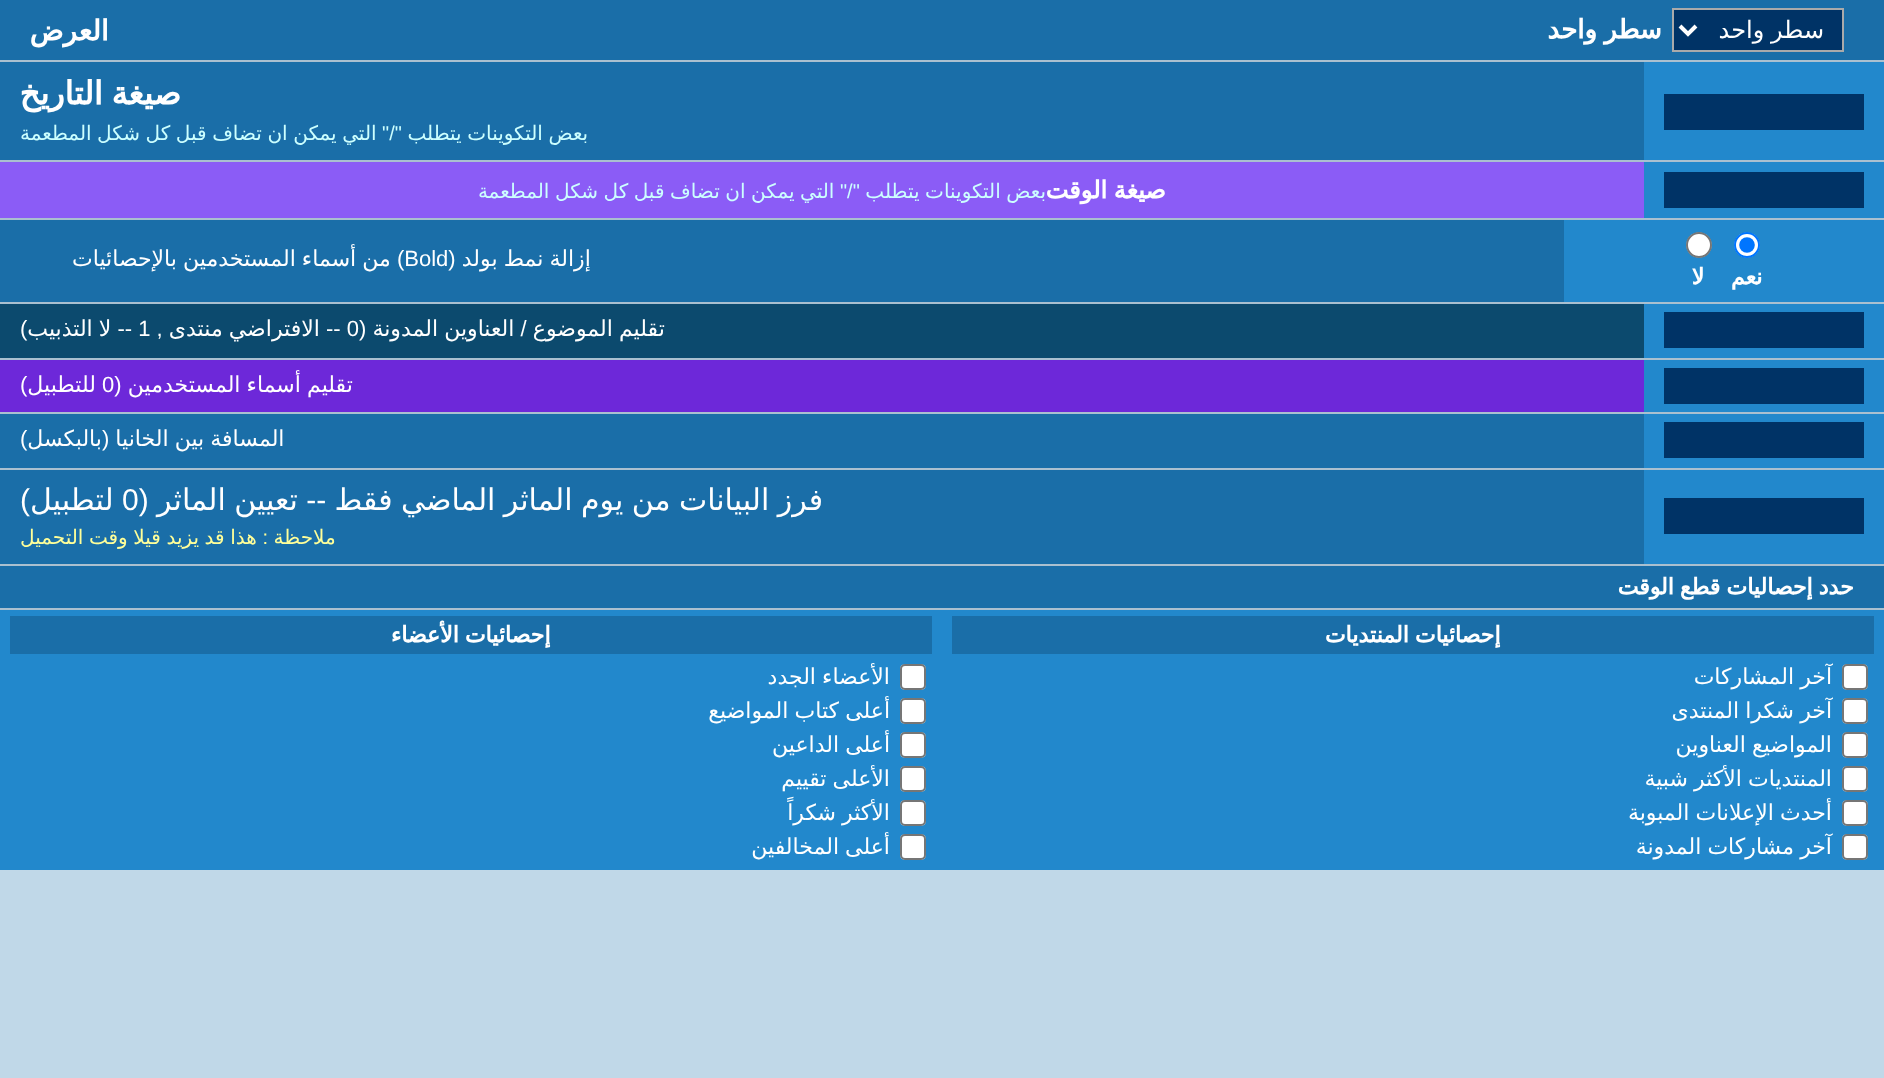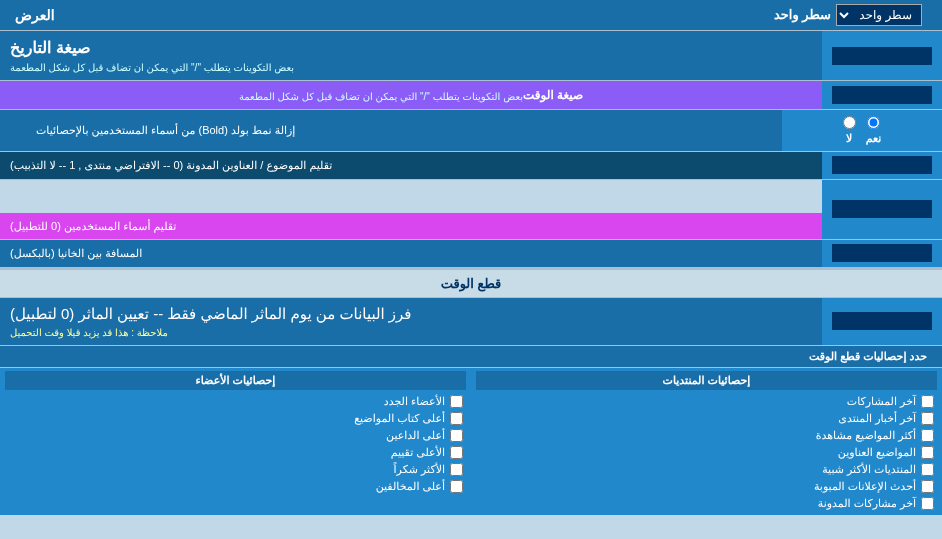--- a/index.html
+++ b/index.html
@@ -200,35 +200,34 @@
     <div class="row-label" style="flex:1; background:#0c4a6e;">
       <span>تقليم الموضوع / العناوين المدونة (0 -- الافتراضي منتدى , 1 -- لا التذبيب)</span>
     </div>
   </div>
 
 
   <div class="row">
     <div class="row-value" style="width:120px; background:#2288cc;">
       <input type="text" class="value-input-box" style="width: 100px;">
     </div>
-    <div class="row-label" style="flex:1; background:#d946ef;margin-top:33px;">
+    <div class="row-label" style="flex:1; background:#6d28d9;">
       <span>تقليم أسماء المستخدمين (0 للتطبيل)</span>
     </div>
   </div>
 
   <div class="row">
     <div class="row-value" style="width:120px; background:#2288cc;">
       <input type="text" class="value-input-box" style="width: 100px;">
     </div>
     <div class="row-label" style="flex:1; background:#1a6ea8;">
       <span>المسافة بين الخانيا (بالبكسل)</span>
     </div>
   </div>
 
-  <div class="section-header" style="background:#c8dce8; color:#003366; border-top:2px solid #aac0d0;">قطع الوقت</div>
 
   <div class="row">
     <div class="row-value" style="width:120px; background:#2288cc;">
       <input type="text" class="value-input-box" style="width: 100px;">
     </div>
     <div class="row-label" style="flex:1; background:#1a6ea8; flex-direction:column; align-items:flex-end; justify-content:center;">
       <span style="font-size:15px;">فرز البيانات من يوم الماثر الماضي فقط -- تعيين الماثر (0 لتطبيل)</span>
       <span class="note-text">ملاحظة : هذا قد يزيد قيلا وقت التحميل</span>
     </div>
   </div>
@@ -240,25 +239,21 @@
     <div class="checkbox-grid">
 
       <div class="checkbox-col">
         <div class="checkbox-col-header">إحصائيات المنتديات</div>
         <div class="checkbox-item">
           <input type="checkbox" style="">
           <span>آخر المشاركات</span>
         </div>
         <div class="checkbox-item">
           <input type="checkbox" style="">
-          <span>آخر أخبار المنتدى</span>
-        </div>
-        <div class="checkbox-item">
-          <input type="checkbox" style="">
-          <span>أكثر المواضيع مشاهدة</span>
+          <span>آخر شكرا المنتدى</span>
         </div>
         <div class="checkbox-item">
           <input type="checkbox" style="">
           <span>المواضيع العناوين</span>
         </div>
         <div class="checkbox-item">
           <input type="checkbox" style="">
           <span>المنتديات الأكثر شبية</span>
         </div>
         <div class="checkbox-item">

